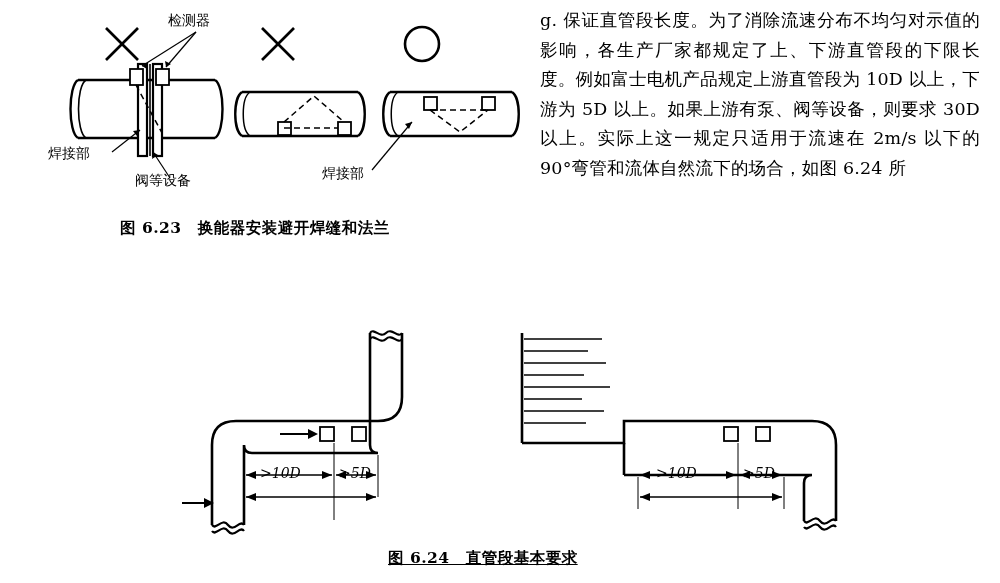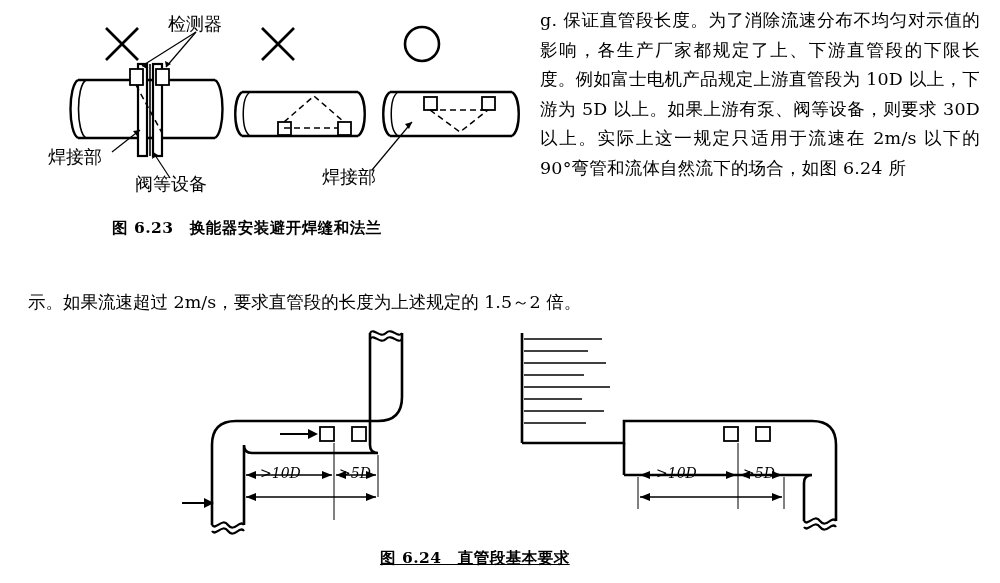--- a/index.html
+++ b/index.html
@@ -51,34 +51,35 @@
     top: 0px;
     width: 510px;
     height: 245px;
   }
   .fig-caption {
     position: absolute;
     font-size: 15.5px;
     font-weight: bold;
     letter-spacing: 0.5px;
     white-space: nowrap;
+    margin-left: 8px;
   }
   #caption-623 {
     left: 112px;
     top: 218px;
   }
   #caption-624 {
     left: 380px;
     top: 548px;
     text-decoration: underline;
   }
 
   .lbl {
     position: absolute;
-    font-size: 18px;
+    font-size: 14px;
     font-family: Liberation Sans, sans-serif;
     white-space: nowrap;
   }
 
   
   .fig624 {
     position: absolute;
     left: 12px;
     top: 325px;
     width: 1000px;
@@ -171,21 +172,20 @@
     <span class="lbl" style="left:148px; top:12px;">检测器</span>
     <span class="lbl" style="left:28px; top:145px;">焊接部</span>
     <span class="lbl" style="left:115px; top:172px;">阀等设备</span>
     <span class="lbl" style="left:302px; top:165px;">焊接部</span>
   </div>
 
   <div class="fig-caption" id="caption-623">图 6.23　换能器安装避开焊缝和法兰</div>
 
   <div class="bodytext">g. 保证直管段长度。为了消除流速分布不均匀对示值的影响，各生产厂家都规定了上、下游直管段的下限长度。例如富士电机产品规定上游直管段为 10D 以上，下游为 5D 以上。如果上游有泵、阀等设备，则要求 30D 以上。实际上这一规定只适用于流速在 2m/s 以下的 90°弯管和流体自然流下的场合，如图 6.24 所</div>
 
-  <div class="bodytext-cont">示。如果流速超过 2m/s，要求直管段的长度为上述规定的 1.5～2 倍。</div>
 
   <div class="fig624">
     <svg width="1000" height="225" viewBox="0 0 1000 225">
 
       <path d="M 200 200
                L 200 120
                Q 200 96, 224 96
                L 366 96
                Q 390 96, 390 72
                L 390 8" stroke="#000" stroke-width="2.6" fill="none"></path>

